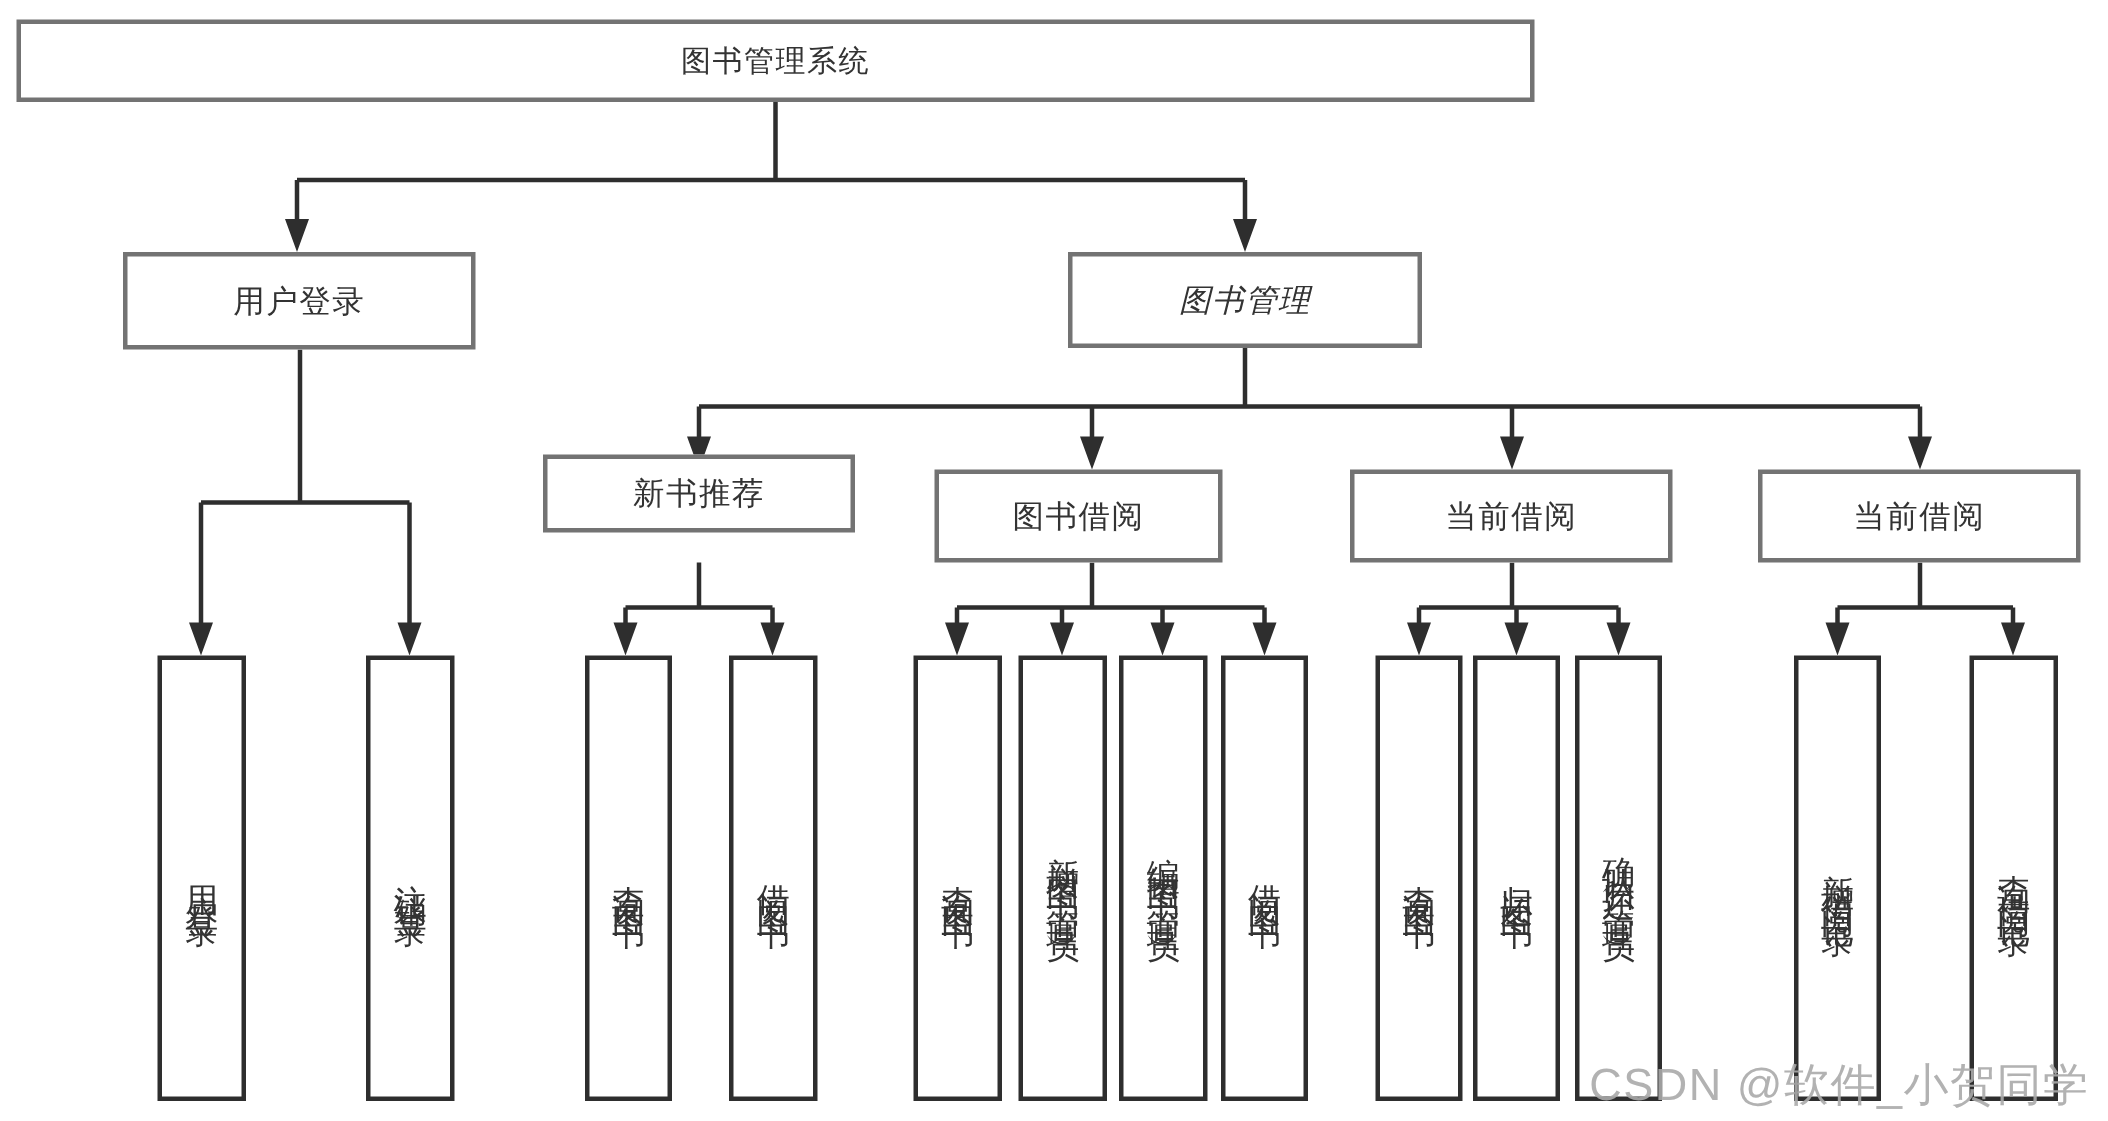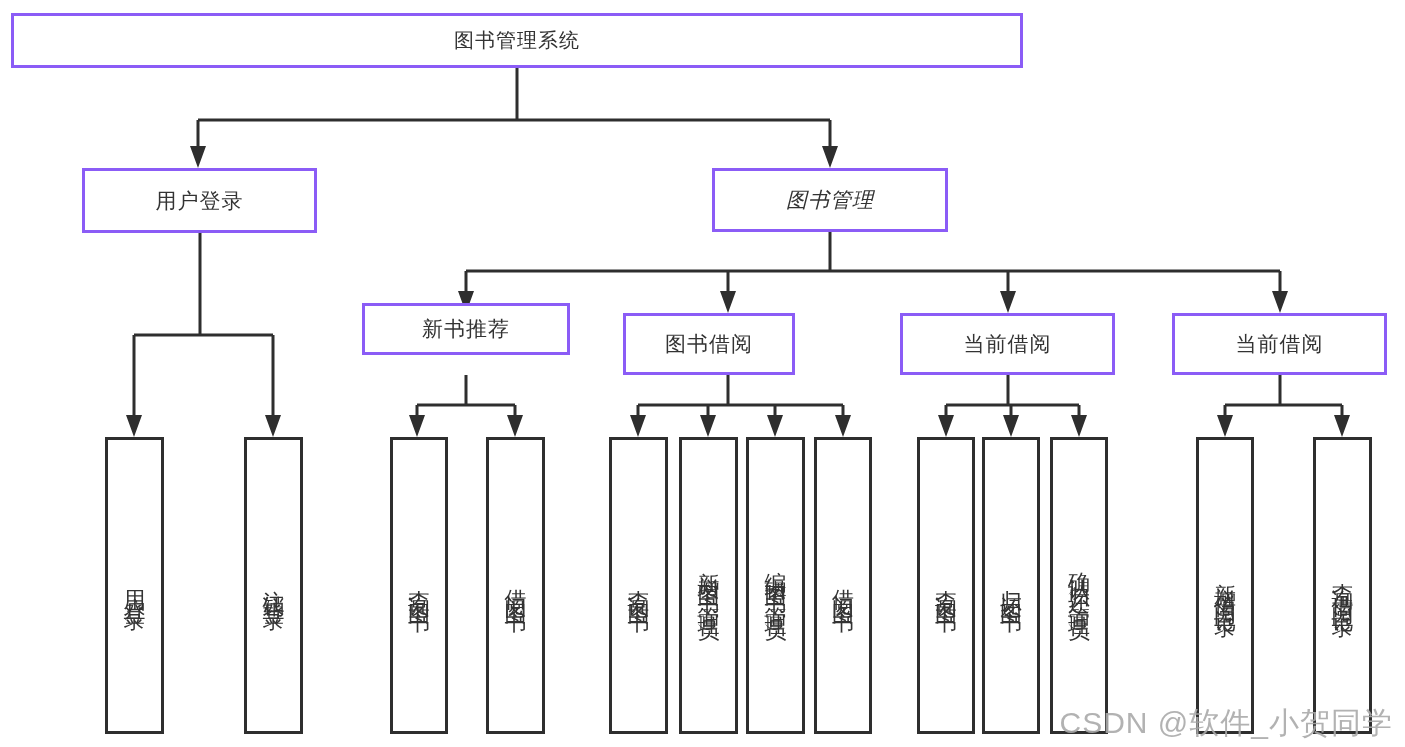--- a/index.html
+++ b/index.html
@@ -14,21 +14,21 @@
   }
   #connectors {
     position: absolute;
     left: 0; top: 0;
     width: 1405px; height: 747px;
     pointer-events: none;
   }
   .node {
     position: absolute;
     box-sizing: border-box;
-    border: 3px solid #8b5cf6;
+    border: 3px solid #737373;
     background: #ffffff;
     display: flex;
     align-items: center;
     justify-content: center;
   }
   .node .hlabel {
     font-size: 21px;
     letter-spacing: 1px;
     color: #333333;
     white-space: nowrap;
@@ -111,21 +111,21 @@
   <div class="node" style="left:82px; top:168px; width:235px; height:65px;">
     <span class="hlabel">用户登录</span>
   </div>
   <div class="node" style="left:712px; top:168px; width:236px; height:64px;font-style:italic;">
     <span class="hlabel">图书管理</span>
   </div>
 
   <div class="node" style="left:362px; top:303px; width:208px; height:52px;">
     <span class="hlabel">新书推荐</span>
   </div>
-  <div class="node" style="left:623px; top:313px; width:172px; height:62px;">
+  <div class="node" style="left:623px; top:313px; width:192px; height:62px;">
     <span class="hlabel">图书借阅</span>
   </div>
   <div class="node" style="left:900px; top:313px; width:215px; height:62px;">
     <span class="hlabel">当前借阅</span>
   </div>
   <div class="node" style="left:1172px; top:313px; width:215px; height:62px;">
     <span class="hlabel">当前借阅</span>
   </div>
 
   <div class="vnode" style="left:105px; width:59px;">

